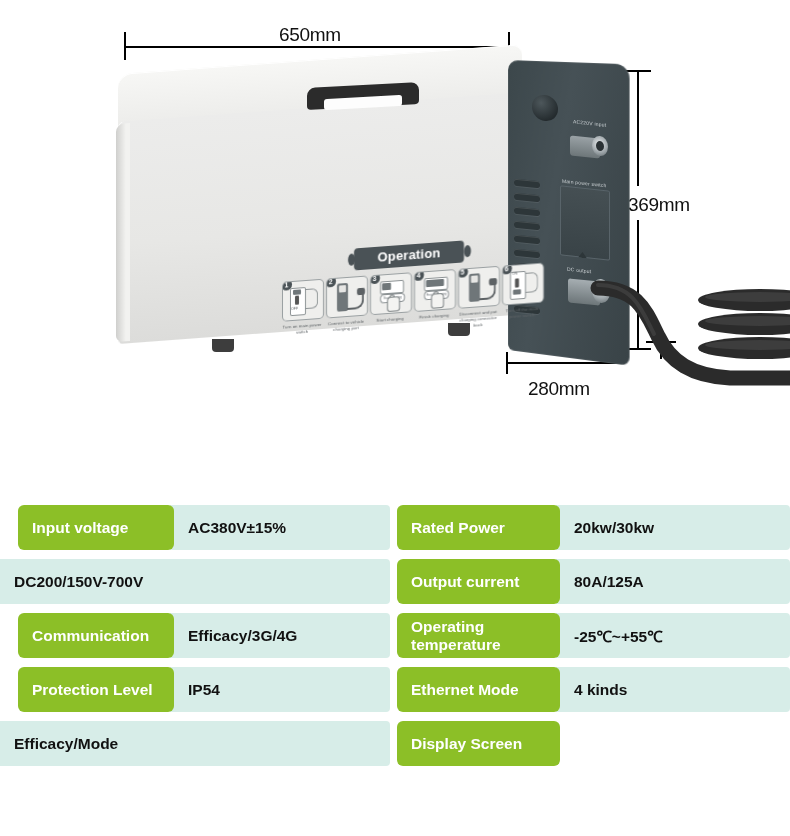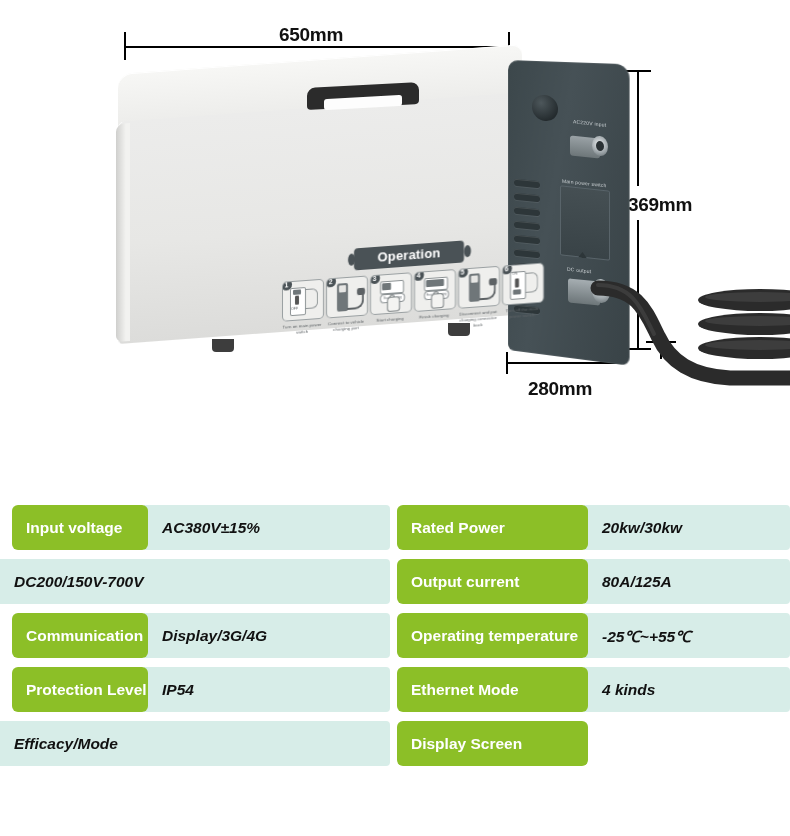--- a/index.html
+++ b/index.html
@@ -19,21 +19,21 @@
   #product-area {
     position: absolute;
     left: 0; top: 0;
     width: 790px;
     height: 470px;
   }
 
   
   .dim-label {
     position: absolute;
-    font-weight: bold;
+    font-weight: normal;
     color: #111;
     letter-spacing: -0.3px;
     white-space: nowrap;
     text-align: center;
   }
   #dim-width-label { left: 279px; top: 24px; font-size: 19px; }
   #dim-height-label { left: 628px; top: 194px; font-size: 19px; }
   #dim-depth-label { left: 528px; top: 378px; font-size: 19px; }
 
   .rule-h { position: absolute; height: 2px; background: #000; }
@@ -339,37 +339,36 @@
     font-size: 15.5px;
     font-weight: bold;
     display: flex;
     align-items: center;
     padding-left: 14px;
     border-radius: 6px;
     box-sizing: border-box;
     position: relative;
     z-index: 2;
   }
-  .key-w-left  { width: 136px; margin-left: 12px; }
-  .key-w-right { width: 191px; }
+  .key-w-left  { width: 156px; margin-left: 18px; }
+  .key-w-right { width: 163px; }
 
   .spec-val {
     background: #D7EDE8;
     color: #111111;
     font-size: 15.5px;
     font-weight: bold;
     display: flex;
     align-items: center;
     padding-left: 14px;
     border-radius: 0 4px 4px 0;
     box-sizing: border-box;
     margin-left: -4px;
     padding-left: 18px;
     flex: 1;
-    font-style: italic;
   }
 </style>
 </head>
 <body>
 
 <div id="product-area">
 
   <div class="dim-label" id="dim-width-label">650mm</div>
   <div class="rule-h" id="w-rule"></div>
   <div class="rule-v" id="w-tick-l"></div>
@@ -541,21 +540,21 @@
     </div>
     <div class="spec-pair pair-right">
       <div class="spec-key key-w-right">Output current</div>
       <div class="spec-val">80A/125A</div>
     </div>
   </div>
 
   <div class="spec-row">
     <div class="spec-pair pair-left">
       <div class="spec-key key-w-left">Communication</div>
-      <div class="spec-val">Display/3G/4G</div>
+      <div class="spec-val">Efficacy/3G/4G</div>
     </div>
     <div class="spec-pair pair-right">
       <div class="spec-key key-w-right">Operating temperature</div>
       <div class="spec-val">-25℃~+55℃</div>
     </div>
   </div>
 
   <div class="spec-row">
     <div class="spec-pair pair-left">
       <div class="spec-key key-w-left">Protection Level</div>

